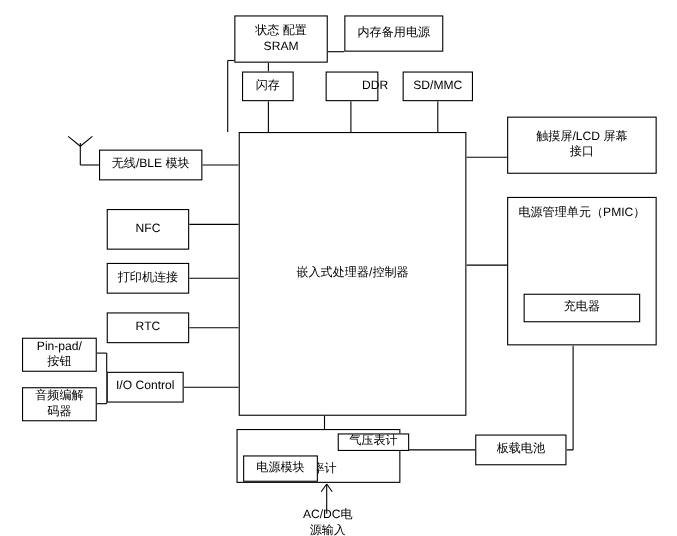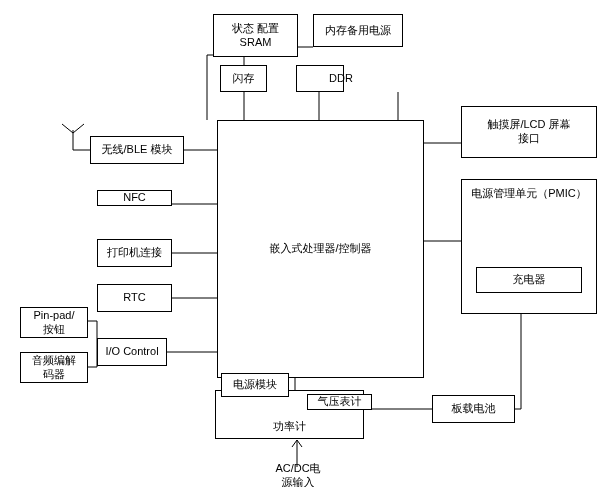--- a/index.html
+++ b/index.html
@@ -101,26 +101,27 @@
 
   <div class="node" style="left:213px; top:14px; width:85px; height:43px; white-space:pre-line;">状态 配置
 SRAM</div>
 
   <div class="node" style="left:313px; top:14px; width:90px; height:33px;">内存备用电源</div>
 
   <div class="node" style="left:220px; top:65px; width:47px; height:27px;">闪存</div>
 
   <div class="node" style="left:296px; top:65px; width:47px; height:27px;padding-left:44px;">DDR</div>
 
+  <div class="node" style="left:366px; top:65px; width:64px; height:27px;">SD/MMC</div>
 
   <div class="node big" style="left:217px; top:120px; width:207px; height:258px;">嵌入式处理器/控制器</div>
 
   <div class="node" style="left:90px; top:136px; width:94px; height:28px;">无线/BLE 模块</div>
 
-  <div class="node" style="left:97px; top:190px; width:75px; height:16px;">NFC</div>
+  <div class="node" style="left:97px; top:190px; width:75px; height:37px;">NFC</div>
 
   <div class="node" style="left:97px; top:239px; width:75px; height:28px;">打印机连接</div>
 
   <div class="node" style="left:97px; top:284px; width:75px; height:28px;">RTC</div>
 
   <div class="node" style="left:97px; top:338px; width:70px; height:28px;text-align:right;">I/O Control</div>
 
   <div class="node" style="left:20px; top:307px; width:68px; height:31px; white-space:pre-line;">Pin-pad/
 按钮</div>
 
@@ -130,21 +131,21 @@
   <div class="node" style="left:461px; top:106px; width:136px; height:52px; white-space:pre-line;">触摸屏/LCD 屏幕
 接口</div>
 
   <div class="node" style="left:461px; top:179px; width:136px; height:135px; align-items:flex-start; padding-top:7px;">电源管理单元（PMIC）</div>
 
 
   <div class="node" style="left:476px; top:267px; width:106px; height:26px;">充电器</div>
 
   <div class="node" style="left:215px; top:390px; width:149px; height:49px; align-items:flex-end; padding-bottom:4px;">功率计</div>
 
-  <div class="node" style="left:221px; top:373px; width:68px; height:24px;">电源模块</div>
+  <div class="node" style="left:221px; top:414px; width:68px; height:24px;">电源模块</div>
 
   <div class="node" style="left:294px; top:394px; width:65px; height:16px;margin-left:13px;">气压表计</div>
 
   <div class="node" style="left:432px; top:395px; width:83px; height:28px;">板载电池</div>
 
   <div class="label-plain" style="left:262px; top:462px; width:72px; height:28px; white-space:pre-line;">AC/DC电
 源输入</div>
 
 </div>
 

